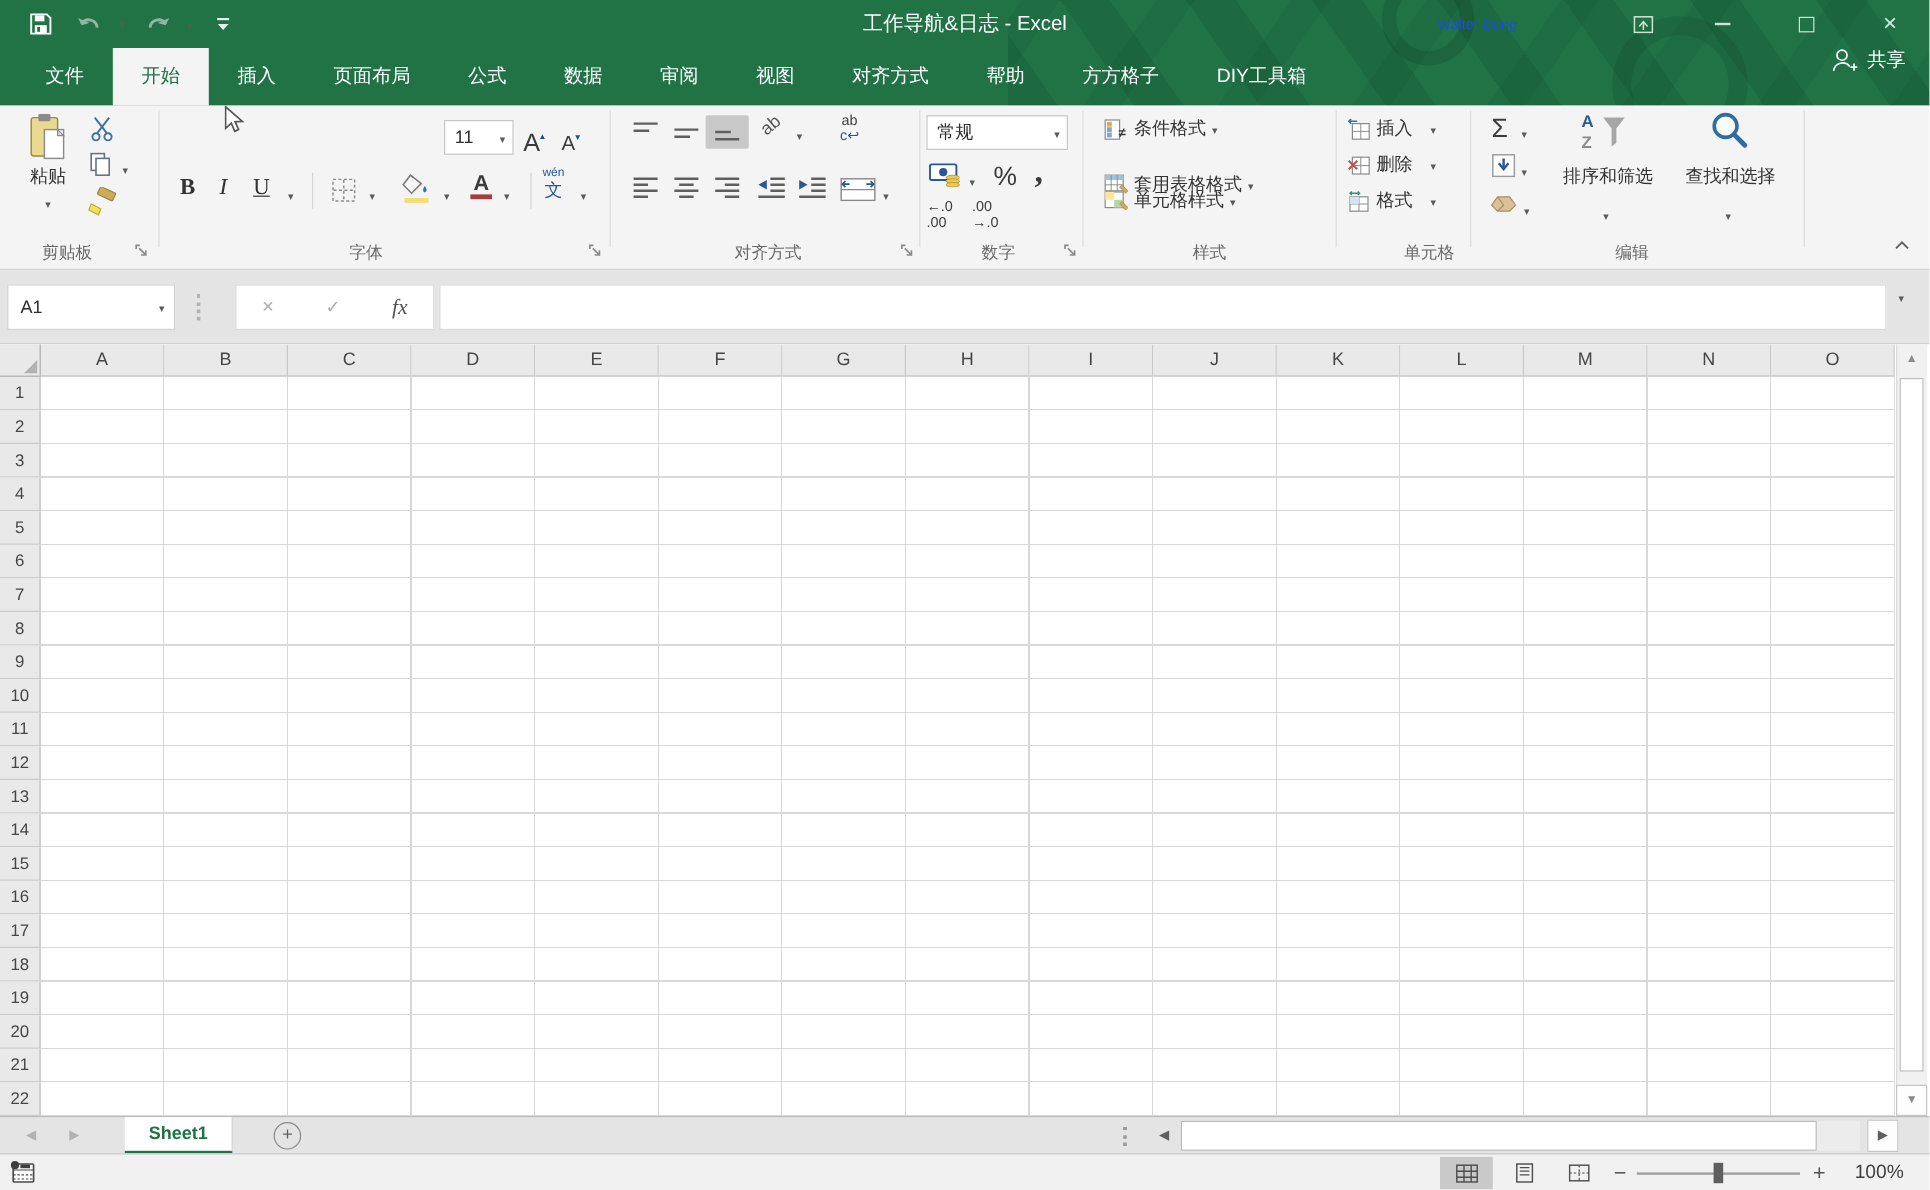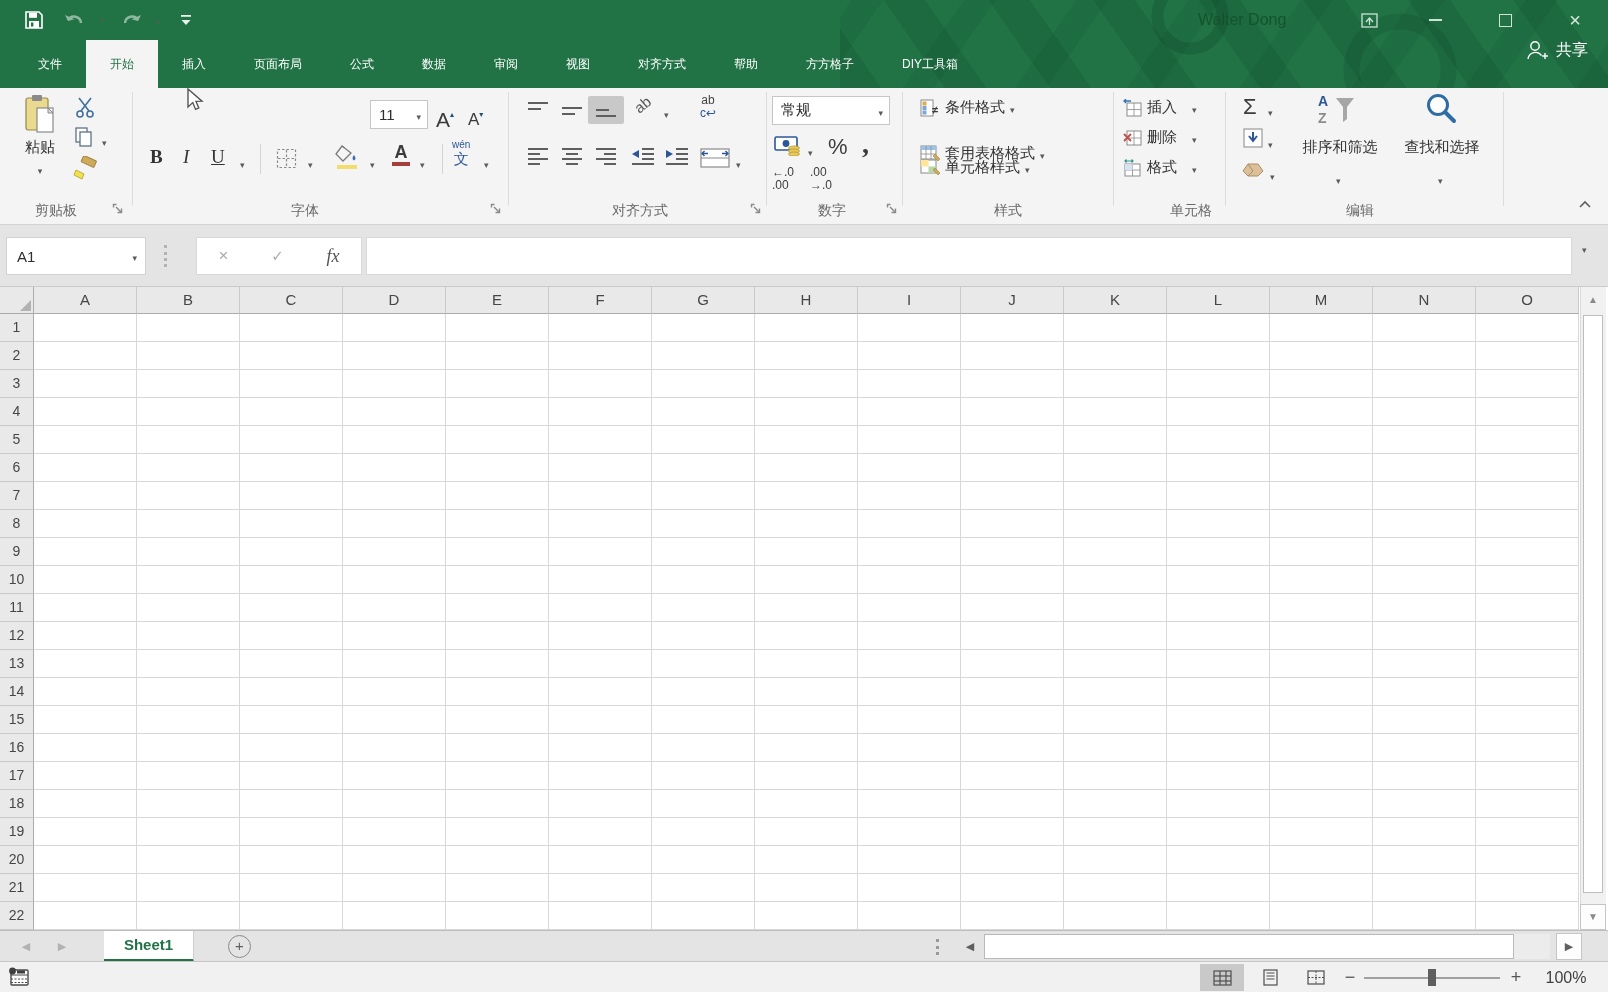--- a/index.html
+++ b/index.html
@@ -15,29 +15,29 @@
 #titlebar{left:0;top:0;width:1608px;height:40px;background:#217346}
 #tabrow{left:0;top:40px;width:1608px;height:48px;background:#217346}
 #titleart{left:840px;top:0;width:768px;height:88px;pointer-events:none;
  background:
   radial-gradient(circle at 350px 16px, transparent 26px, rgba(0,42,22,.18) 27px, rgba(0,42,22,.18) 38px, transparent 39px),
   radial-gradient(circle at 560px 70px, transparent 40px, rgba(0,42,22,.14) 41px, rgba(0,42,22,.14) 56px, transparent 57px),
   repeating-linear-gradient(55deg, rgba(0,40,20,.12) 0 34px, transparent 34px 86px),
   repeating-linear-gradient(-55deg, rgba(0,40,20,.08) 0 26px, transparent 26px 92px)}
 .qat{position:absolute;top:0;height:40px;display:flex;align-items:center;justify-content:center}
 #wintitle{left:0;top:0;width:1608px;height:40px;text-align:center;line-height:40px;color:#fdfefd;font-size:17px}
-#username{left:1198px;top:0;width:130px;height:40px;line-height:40px;color:#14532d;font-size:16px}
+#username{left:1198px;top:0;width:130px;height:40px;line-height:40px;color:#1d4ed8;font-size:12px}
 .winbtn{position:absolute;top:0;width:46px;height:40px;display:flex;align-items:center;justify-content:center;color:#d7e8dd}
 #closeglyph{font-size:20px;color:#d7e8dd}
 #maxglyph{width:13px;height:13px;border:1.5px solid #cfe2d6}
 #minglyph{width:13px;height:2px;background:#cfe2d6}
 
 
 #tabstrip{position:absolute;left:0;top:40px;width:1608px;height:48px;display:flex;align-items:stretch;padding-left:14px}
-.rtab{padding:0 24px;line-height:48px;color:#fff;font-size:12px;white-space:nowrap}
+.rtab{padding:0 24px;line-height:48px;color:#fff;font-size:16px;white-space:nowrap}
 .rtab.active{background:#f4f4f4;color:#217346}
 #tellme{display:flex;align-items:center;gap:8px;color:#fff;font-size:16px;padding:0 14px}
 #sharebox{margin-left:auto;display:flex;gap:8px;color:#fff;font-size:16px;padding:0 20px}
 
 
 #ribbon{left:0;top:88px;width:1608px;height:137px;background:#f4f4f4;border-bottom:1px solid #d2d2d2}
 .gsep{position:absolute;top:4px;width:1px;height:114px;background:#dcdcdc}
 .glabel{position:absolute;top:113px;height:18px;font-size:14px;color:#696969;text-align:center;line-height:18px}
 .launch{position:absolute}
 .combo{position:absolute;background:#fff;border:1px solid #c6c6c6;display:flex;align-items:center;font-size:15px;color:#2e2e2e}
@@ -136,20 +136,21 @@
   <div class="qat" style="left:150px;width:16px">
       <span class="dd" style="filter:opacity(.6)"></span>
     </div>
   <div class="qat" style="left:174px;width:24px">
     <svg width="12" height="12" viewBox="0 0 12 12">
       <rect x="1" y="1" width="10" height="1.8" fill="#e8f2ec"></rect>
       <path d="M1.5 6 l4.5 5 4.5-5 z" fill="#e8f2ec"></path>
     </svg>
   </div>
 
+  <div class="abs" id="wintitle">工作导航&amp;日志  -  Excel</div>
   <div class="abs" id="username">Walter Dong</div>
 
   <div class="winbtn" style="left:1346px">
     <svg width="17" height="15" viewBox="0 0 17 15">
       <rect x="1" y="1" width="15" height="13" fill="none" stroke="#cfe2d6" stroke-width="1.3"></rect>
       <path d="M5 9 l3.5-4 3.5 4" fill="none" stroke="#cfe2d6" stroke-width="1.3"></path>
       <line x1="8.5" y1="5.5" x2="8.5" y2="12" stroke="#cfe2d6" stroke-width="1.3"></line>
     </svg>
   </div>
   <div class="winbtn" style="left:1412px">

